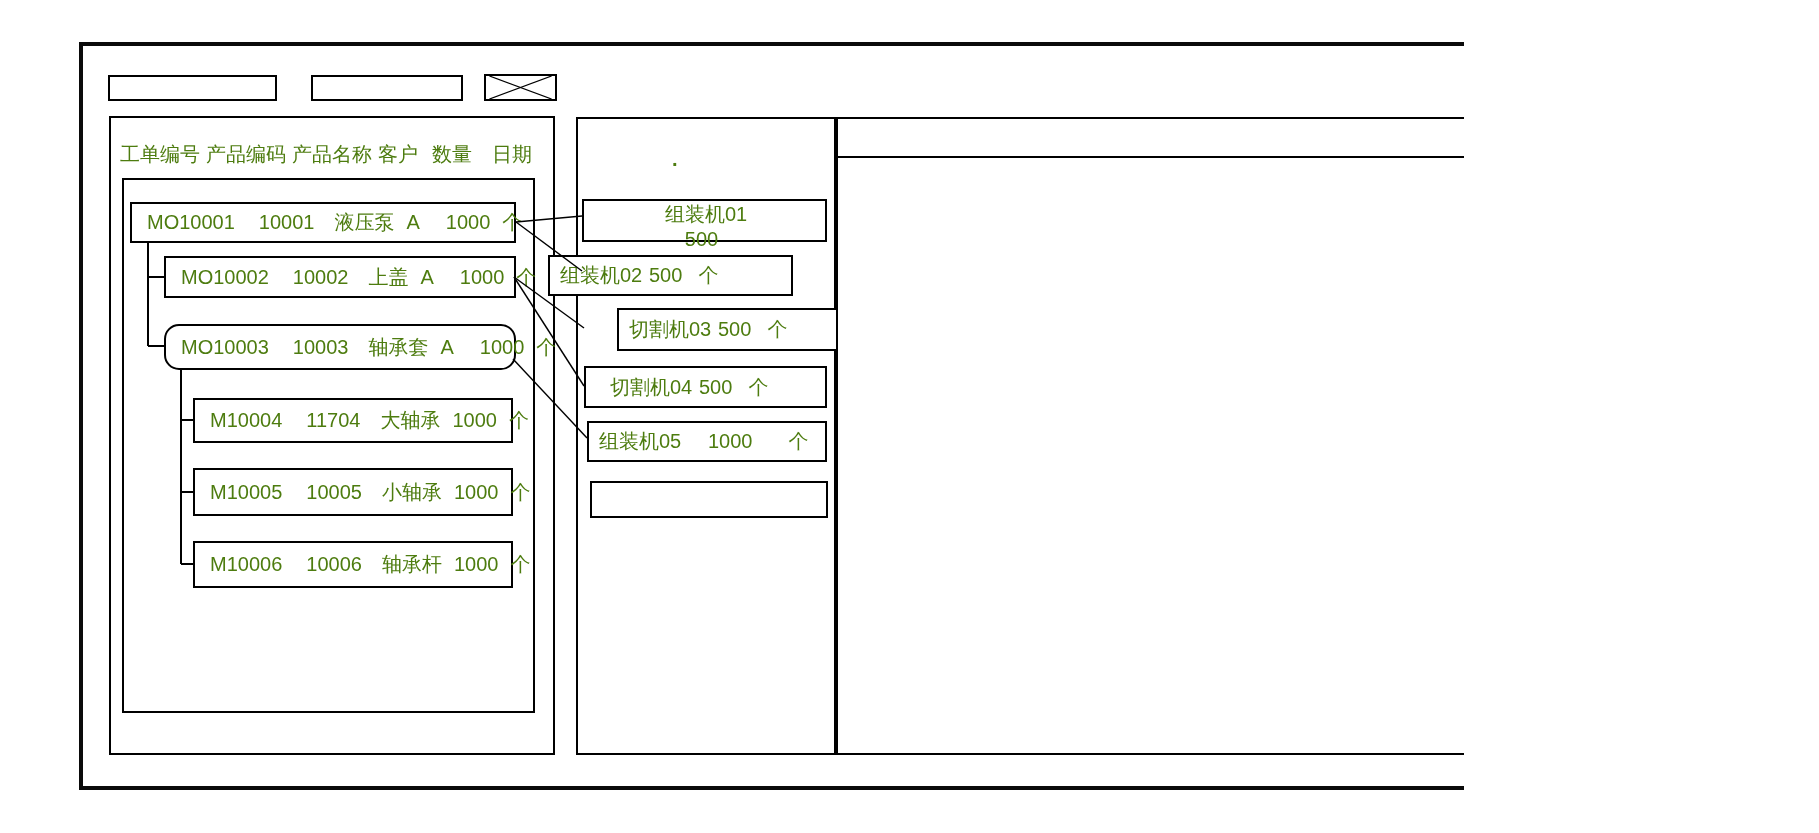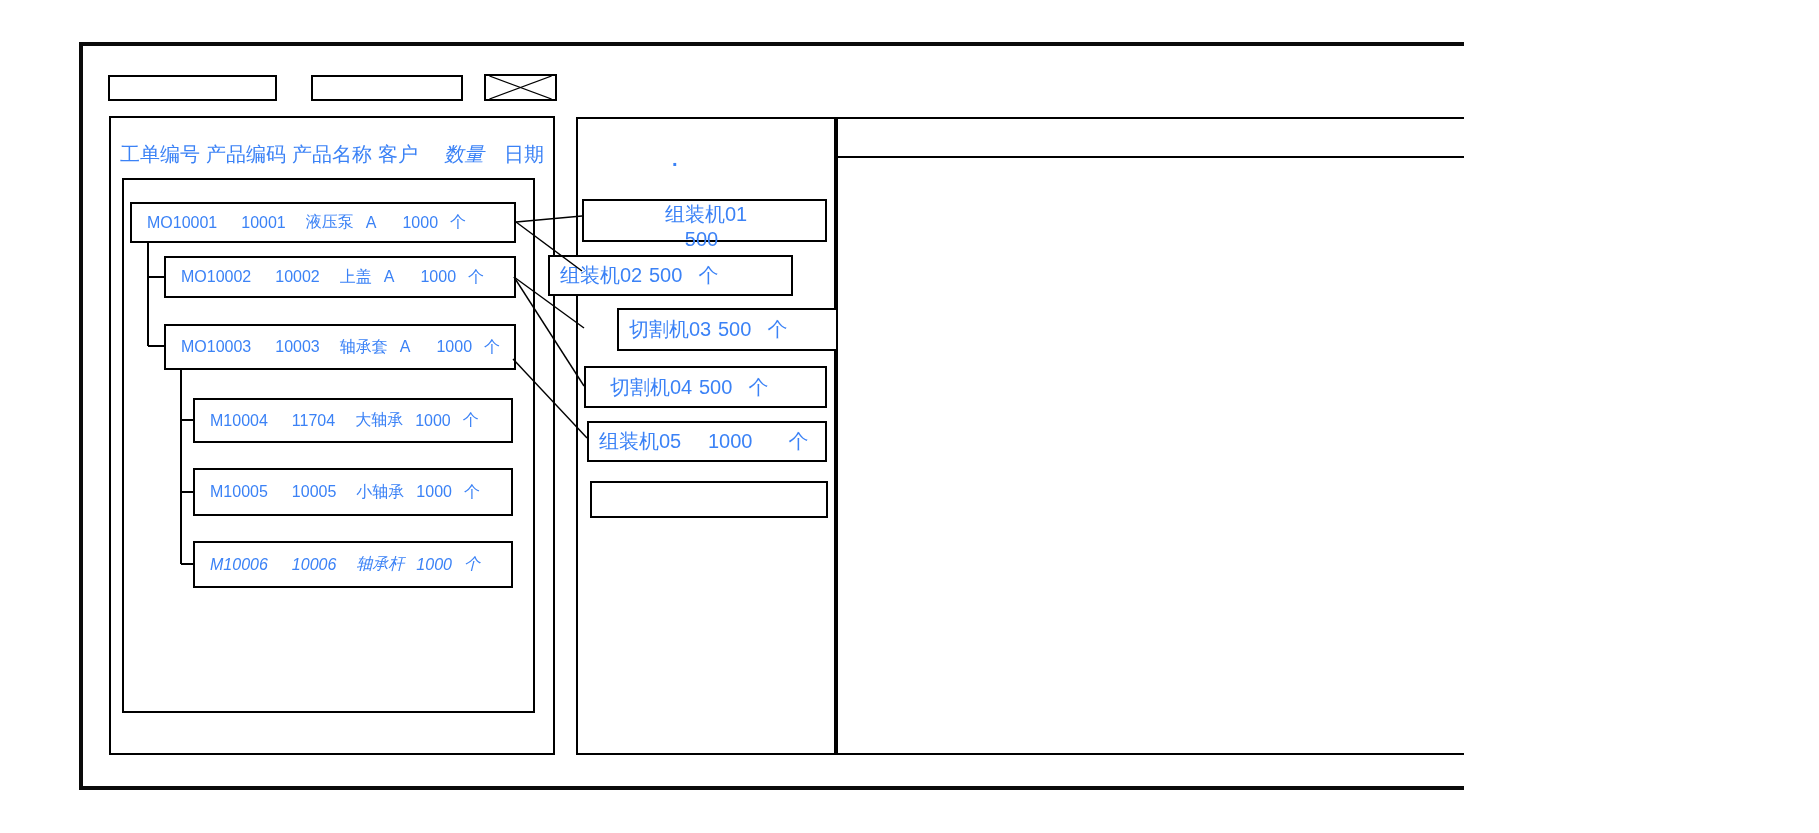--- a/index.html
+++ b/index.html
@@ -1,51 +1,51 @@
 <!DOCTYPE html>
 <html><head>
 <meta charset="utf-8">
 <style>
   html,body{margin:0;padding:0;background:#ffffff;}
   .canvas{
     position:relative;width:1464px;height:833px;background:#ffffff;
-    font-family:"Liberation Sans",sans-serif;color:#3b82f6;overflow:hidden;
+    font-family:"Liberation Sans",sans-serif;color:#4d7c0f;overflow:hidden;
   }
   .abs{position:absolute;box-sizing:border-box;}
   .frame{border:2px solid #000;background:#fff;}
   .window{left:79px;top:42px;width:1639px;height:748px;border:4px solid #0a0a0a;background:#fff;}
 
   
   .field1{left:108px;top:75px;width:169px;height:26px;}
   .field2{left:311px;top:75px;width:152px;height:26px;}
   .close-box{left:484px;top:74px;width:73px;height:27px;padding:0;}
   .close-box svg{display:block;width:100%;height:100%;}
 
   
   .left-panel{left:109px;top:116px;width:446px;height:639px;}
   .header-row{left:120px;top:141px;display:flex;gap:6px;font-size:20px;white-space:nowrap;}
-  .h-qty{margin-left:20px;font-style:italic;}
+  .h-qty{margin-left:8px;}
   .h-date{margin-left:14px;}
   .tree-box{left:122px;top:178px;width:413px;height:535px;}
 
   .order-node{
-    display:flex;align-items:center;font-size:16px;white-space:nowrap;
+    display:flex;align-items:center;font-size:20px;white-space:nowrap;
     border:2px solid #000;background:#fff;padding-left:15px;
   }
   .o-no{margin-right:24px;}
   .o-code{margin-right:20px;text-align:center;}
   .o-name{margin-right:12px;}
   .o-cust{margin-right:26px;}
   .o-qty{margin-right:12px;}
   .n1{left:130px;top:202px;width:386px;height:41px;}
   .n2{left:164px;top:256px;width:352px;height:42px;}
-  .n3{left:164px;top:324px;width:352px;height:46px;}
+  .n3{left:164px;top:324px;width:352px;height:46px;border-radius:15px;}
   .n4{left:193px;top:398px;width:320px;height:45px;}
   .n5{left:193px;top:468px;width:320px;height:48px;}
-  .n6{left:193px;top:541px;width:320px;height:47px;font-style:italic;}
+  .n6{left:193px;top:541px;width:320px;height:47px;}
 
   
   .middle-panel{left:576px;top:117px;width:260px;height:638px;}
   .machine-node{
     display:flex;align-items:center;font-size:20px;white-space:nowrap;
     border:2px solid #000;background:#fff;padding-left:10px;
   }
   .m-name{min-width:89px;}
   .m-qty{margin-right:16px;}
   .m1{left:582px;top:199px;width:245px;height:43px;flex-direction:column;}

